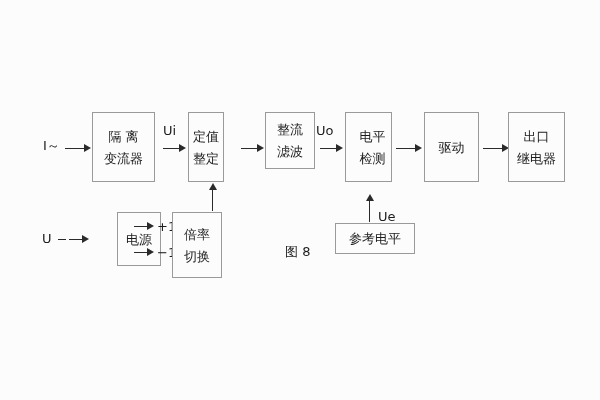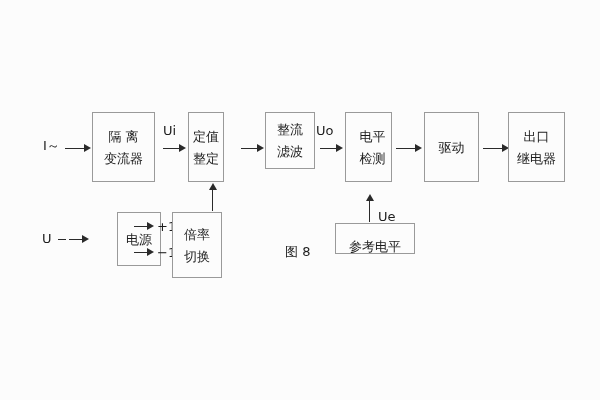--- a/index.html
+++ b/index.html
@@ -156,21 +156,21 @@
   <div class="lbl latin" style="left:157px; top:246px;">−12V</div>
 
   <div class="box" style="left:172px; top:212px; width:50px; height:66px;">
     <span class="line1">倍率</span>
     <span class="line2">切换</span>
   </div>
 
   <div class="vline" style="left:212px; top:189px; height:22px;"></div>
   <div class="arrow-u" style="left:209px; top:183px;"></div>
 
-  <div class="box single" style="left:335px; top:223px; width:80px; height:31px;justify-content:flex-end;">
+  <div class="box single" style="left:335px; top:223px; width:80px; height:31px;">
     <span class="line1">参考电平</span>
   </div>
 
   <div class="vline" style="left:369px; top:200px; height:22px;"></div>
   <div class="arrow-u" style="left:366px; top:194px;"></div>
   <div class="lbl latin" style="left:378px; top:210px;">Ue</div>
 
   <div class="caption" style="left:285px; top:243px;">图 8</div>
 
 </div>

